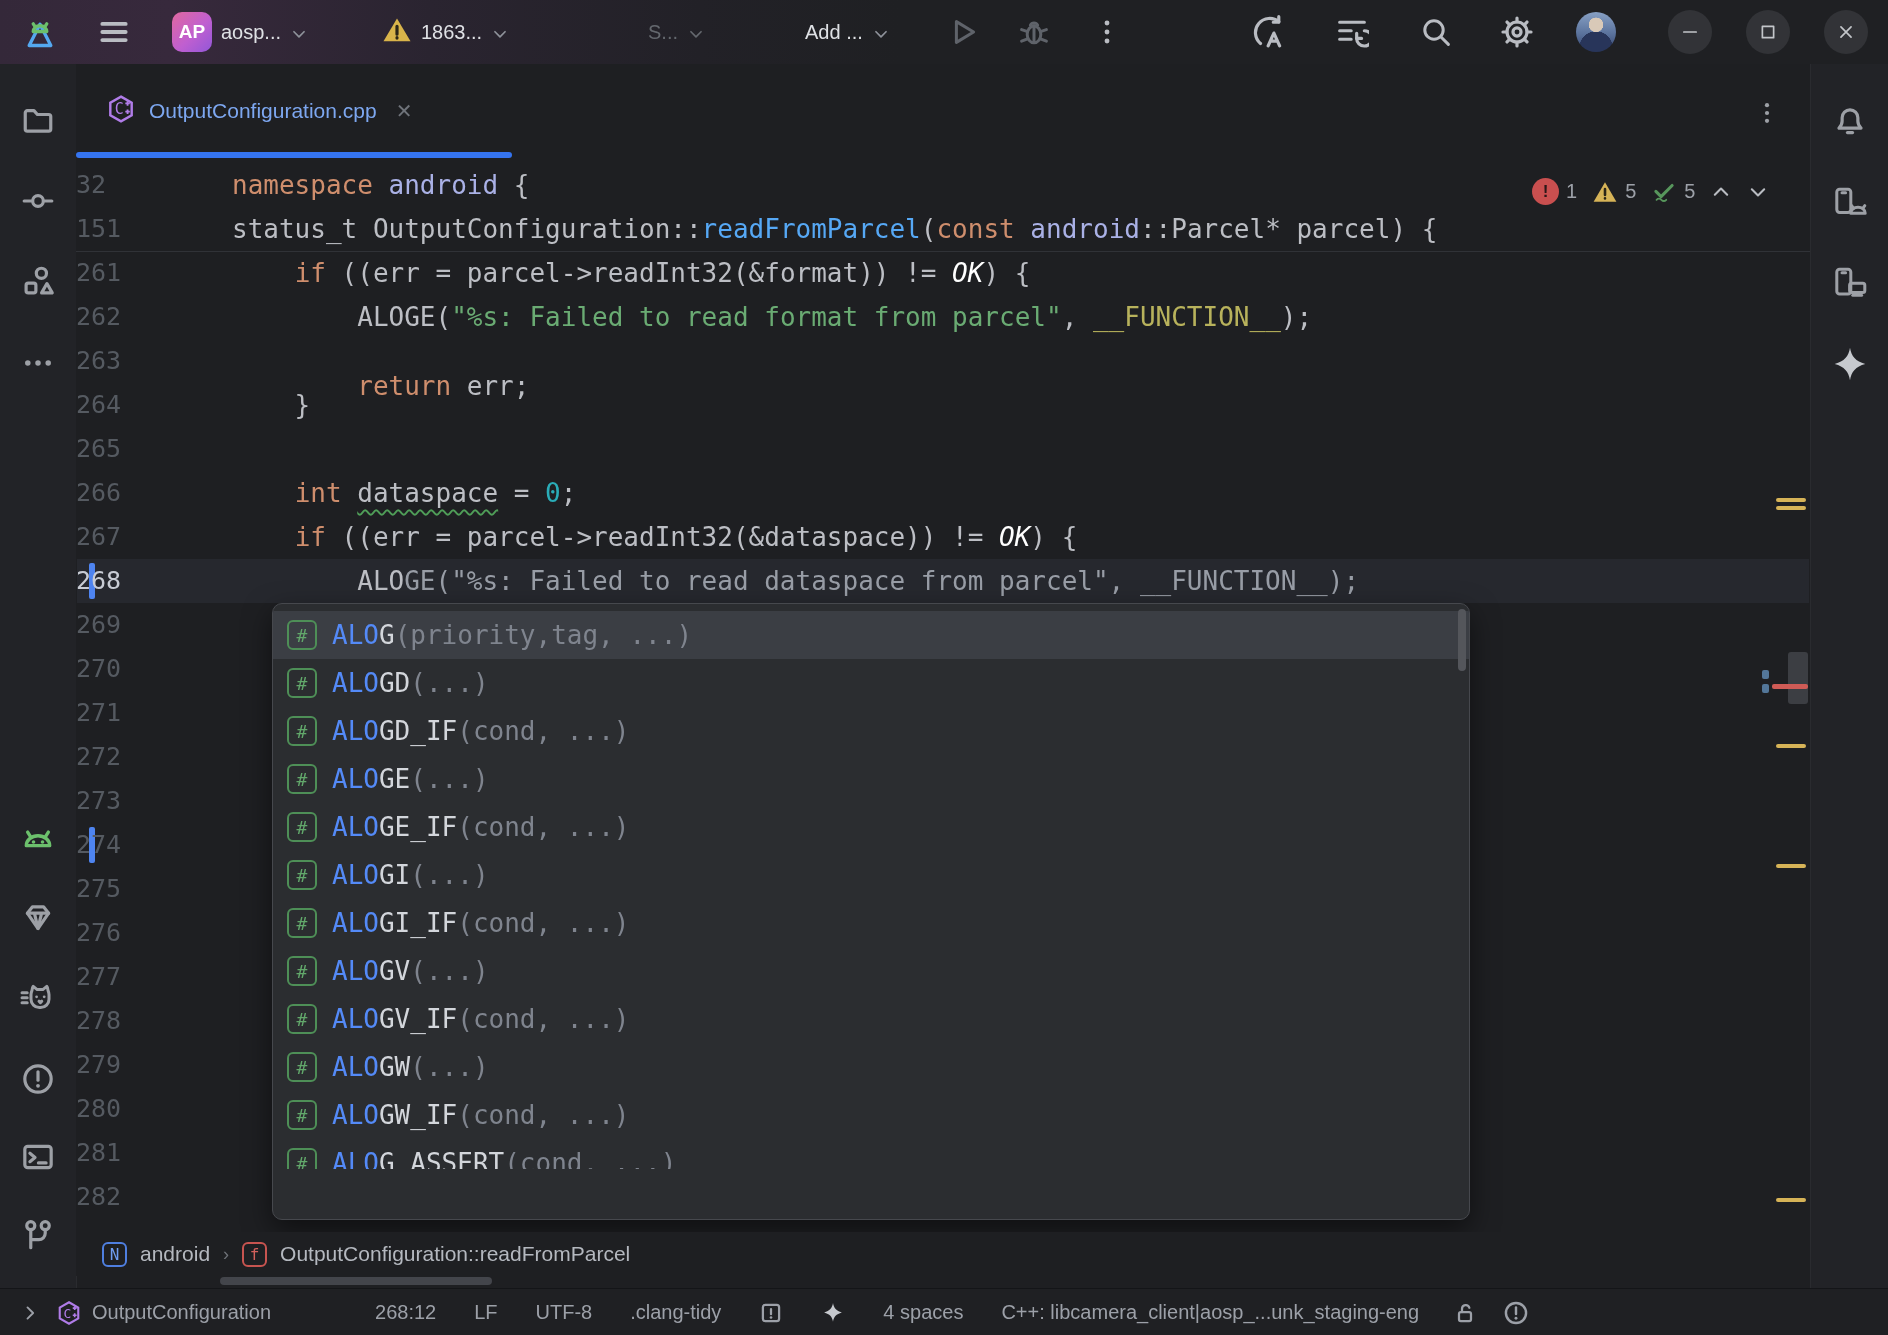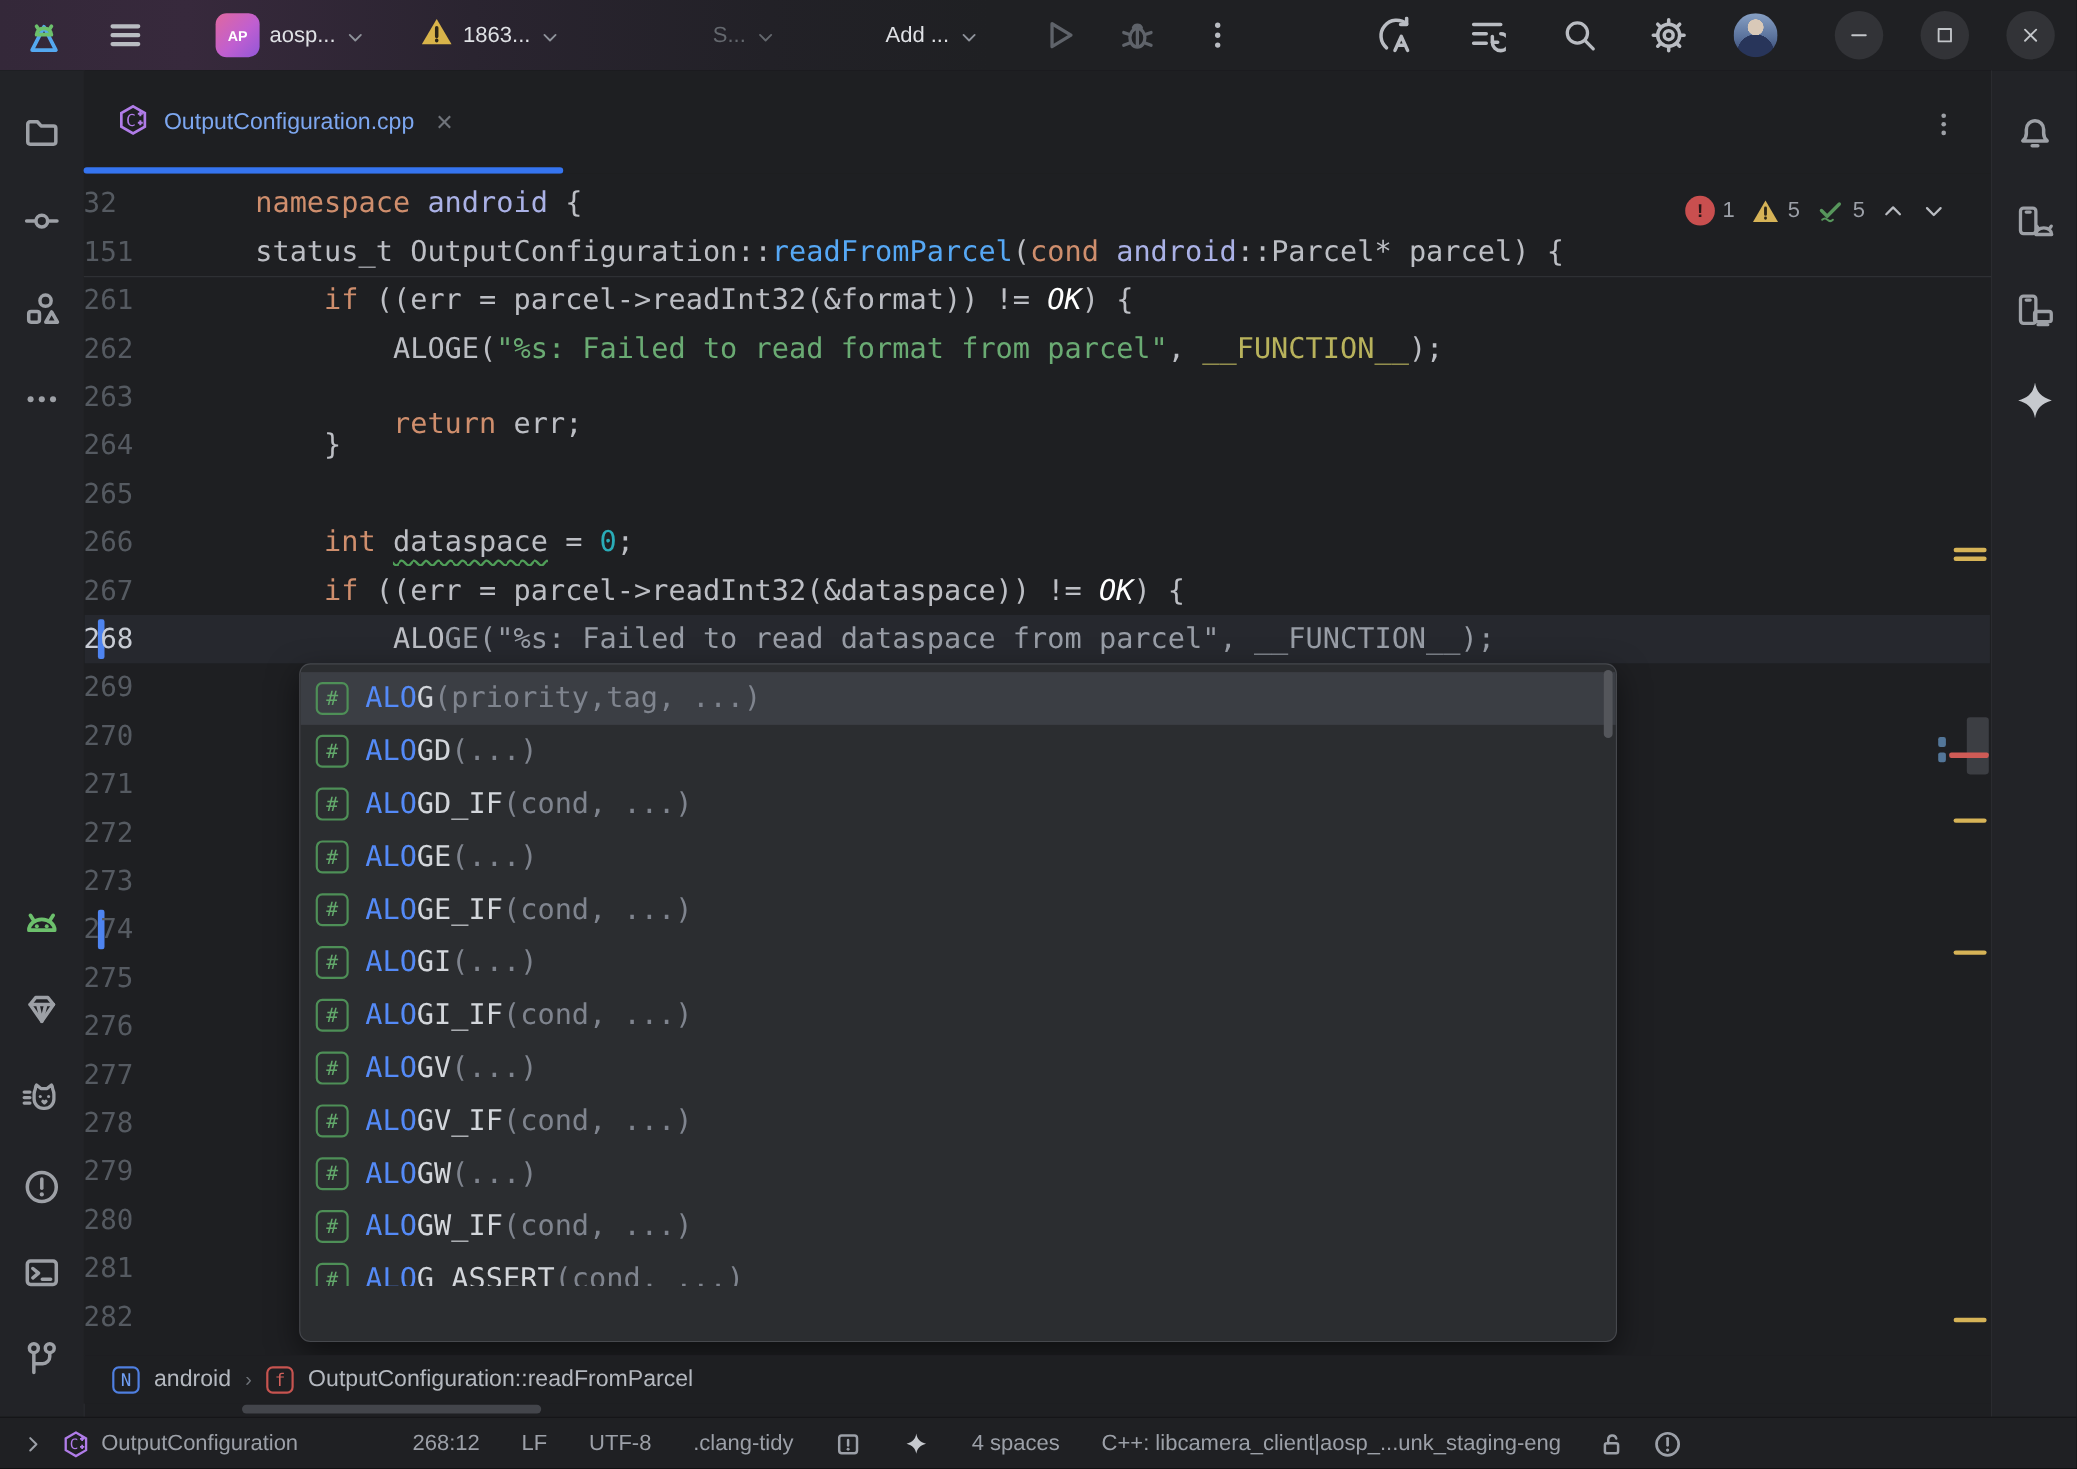--- a/index.html
+++ b/index.html
@@ -10,21 +10,21 @@
   svg.ic .fill{fill:currentColor;stroke:none;}
 
   
   #titlebar{position:absolute;left:0;top:0;width:1888px;height:64px;
     background:linear-gradient(90deg,#342839 0px,#37293c 170px,#2a2430 430px,#222127 700px,#1f2023 900px,#1f2023 100%);
     border-bottom:1px solid #151619;}
   .tb{position:absolute;top:0;height:64px;display:flex;align-items:center;gap:9px;color:#dfe1e5;font-size:20px;}
   .tb .chev{color:#8e929a;margin-top:3px;}
   .dim-w{color:#64686e;}
   .badge-ap{width:40px;height:40px;border-radius:10px;display:flex;align-items:center;justify-content:center;
-    background:linear-gradient(135deg,#e0689f 0%,#c05fd0 55%,#9257d8 100%);color:#fff;font-weight:bold;font-size:13px;margin-left:24px;}
+    background:linear-gradient(135deg,#e0689f 0%,#c05fd0 55%,#9257d8 100%);color:#fff;font-weight:bold;font-size:19px;}
   .iconbtn{color:#b9bcc2;display:flex;align-items:center;justify-content:center;}
   .iconbtn.disabled{color:#5f636a;}
   .winbtn{width:44px;height:44px;border-radius:50%;background:#323337;display:flex;align-items:center;justify-content:center;color:#c3c6ca;}
   .avatar{width:40px;height:40px;border-radius:50%;
     background:radial-gradient(circle at 50% 32%,#d9c9b8 0 21%,rgba(0,0,0,0) 22%),
                radial-gradient(circle at 50% 90%,#28355a 0 40%,rgba(0,0,0,0) 41%),
                linear-gradient(180deg,#87a0c4 0%,#5a729c 55%,#32416a 100%);}
 
   
   #leftbar{position:absolute;left:0;top:64px;width:76px;height:1224px;background:#222327;border-right:1px solid #2a2b2f;}
@@ -345,21 +345,21 @@
           <circle class="fill" cx="8" cy="12.8" r="1.3"></circle>
         </svg>
       </span>
   </div>
 
   <div id="editor">
     <div id="rows">
         <div class="gnum" style="top: 5px;">32</div>
         <div class="cline" style="top: 5px;"><span class="c-kw">namespace</span><span class="c-plain"> </span><span class="c-ns">android</span><span class="c-plain"> {</span></div>
         <div class="gnum" style="top: 49px;">151</div>
-        <div class="cline" style="top: 49px;"><span class="c-plain">status_t OutputConfiguration::</span><span class="c-fn">readFromParcel</span><span class="c-plain">(</span><span class="c-kw">cond</span><span class="c-plain"> </span><span class="c-ns">android</span><span class="c-plain">::Parcel* parcel) {</span></div>
+        <div class="cline" style="top: 49px;"><span class="c-plain">status_t OutputConfiguration::</span><span class="c-fn">readFromParcel</span><span class="c-plain">(</span><span class="c-kw">const</span><span class="c-plain"> </span><span class="c-ns">android</span><span class="c-plain">::Parcel* parcel) {</span></div>
         <div class="sticky-div" style="top: 93px;"></div>
         <div class="gnum" style="top: 93px;">261</div>
         <div class="cline" style="top: 93px;"><span class="c-plain">    </span><span class="c-kw">if</span><span class="c-plain"> ((err = parcel-&gt;readInt32(&amp;format)) != </span><span class="c-const">OK</span><span class="c-plain">) {</span></div>
         <div class="gnum" style="top: 137px;">262</div>
         <div class="cline" style="top: 137px;"><span class="c-plain">        ALOGE(</span><span class="c-str">"%s: Failed to read format from parcel"</span><span class="c-plain">, </span><span class="c-macro">__FUNCTION__</span><span class="c-plain">);</span></div>
         <div class="gnum" style="top: 181px;">263</div>
         <div class="cline" style="top: 181px; margin-top: 25px;"><span class="c-plain">        </span><span class="c-kw">return</span><span class="c-plain"> err;</span></div>
         <div class="gnum" style="top: 225px;">264</div>
         <div class="cline" style="top: 225px;"><span class="c-plain">    }</span></div>
         <div class="gnum" style="top: 269px;">265</div>

